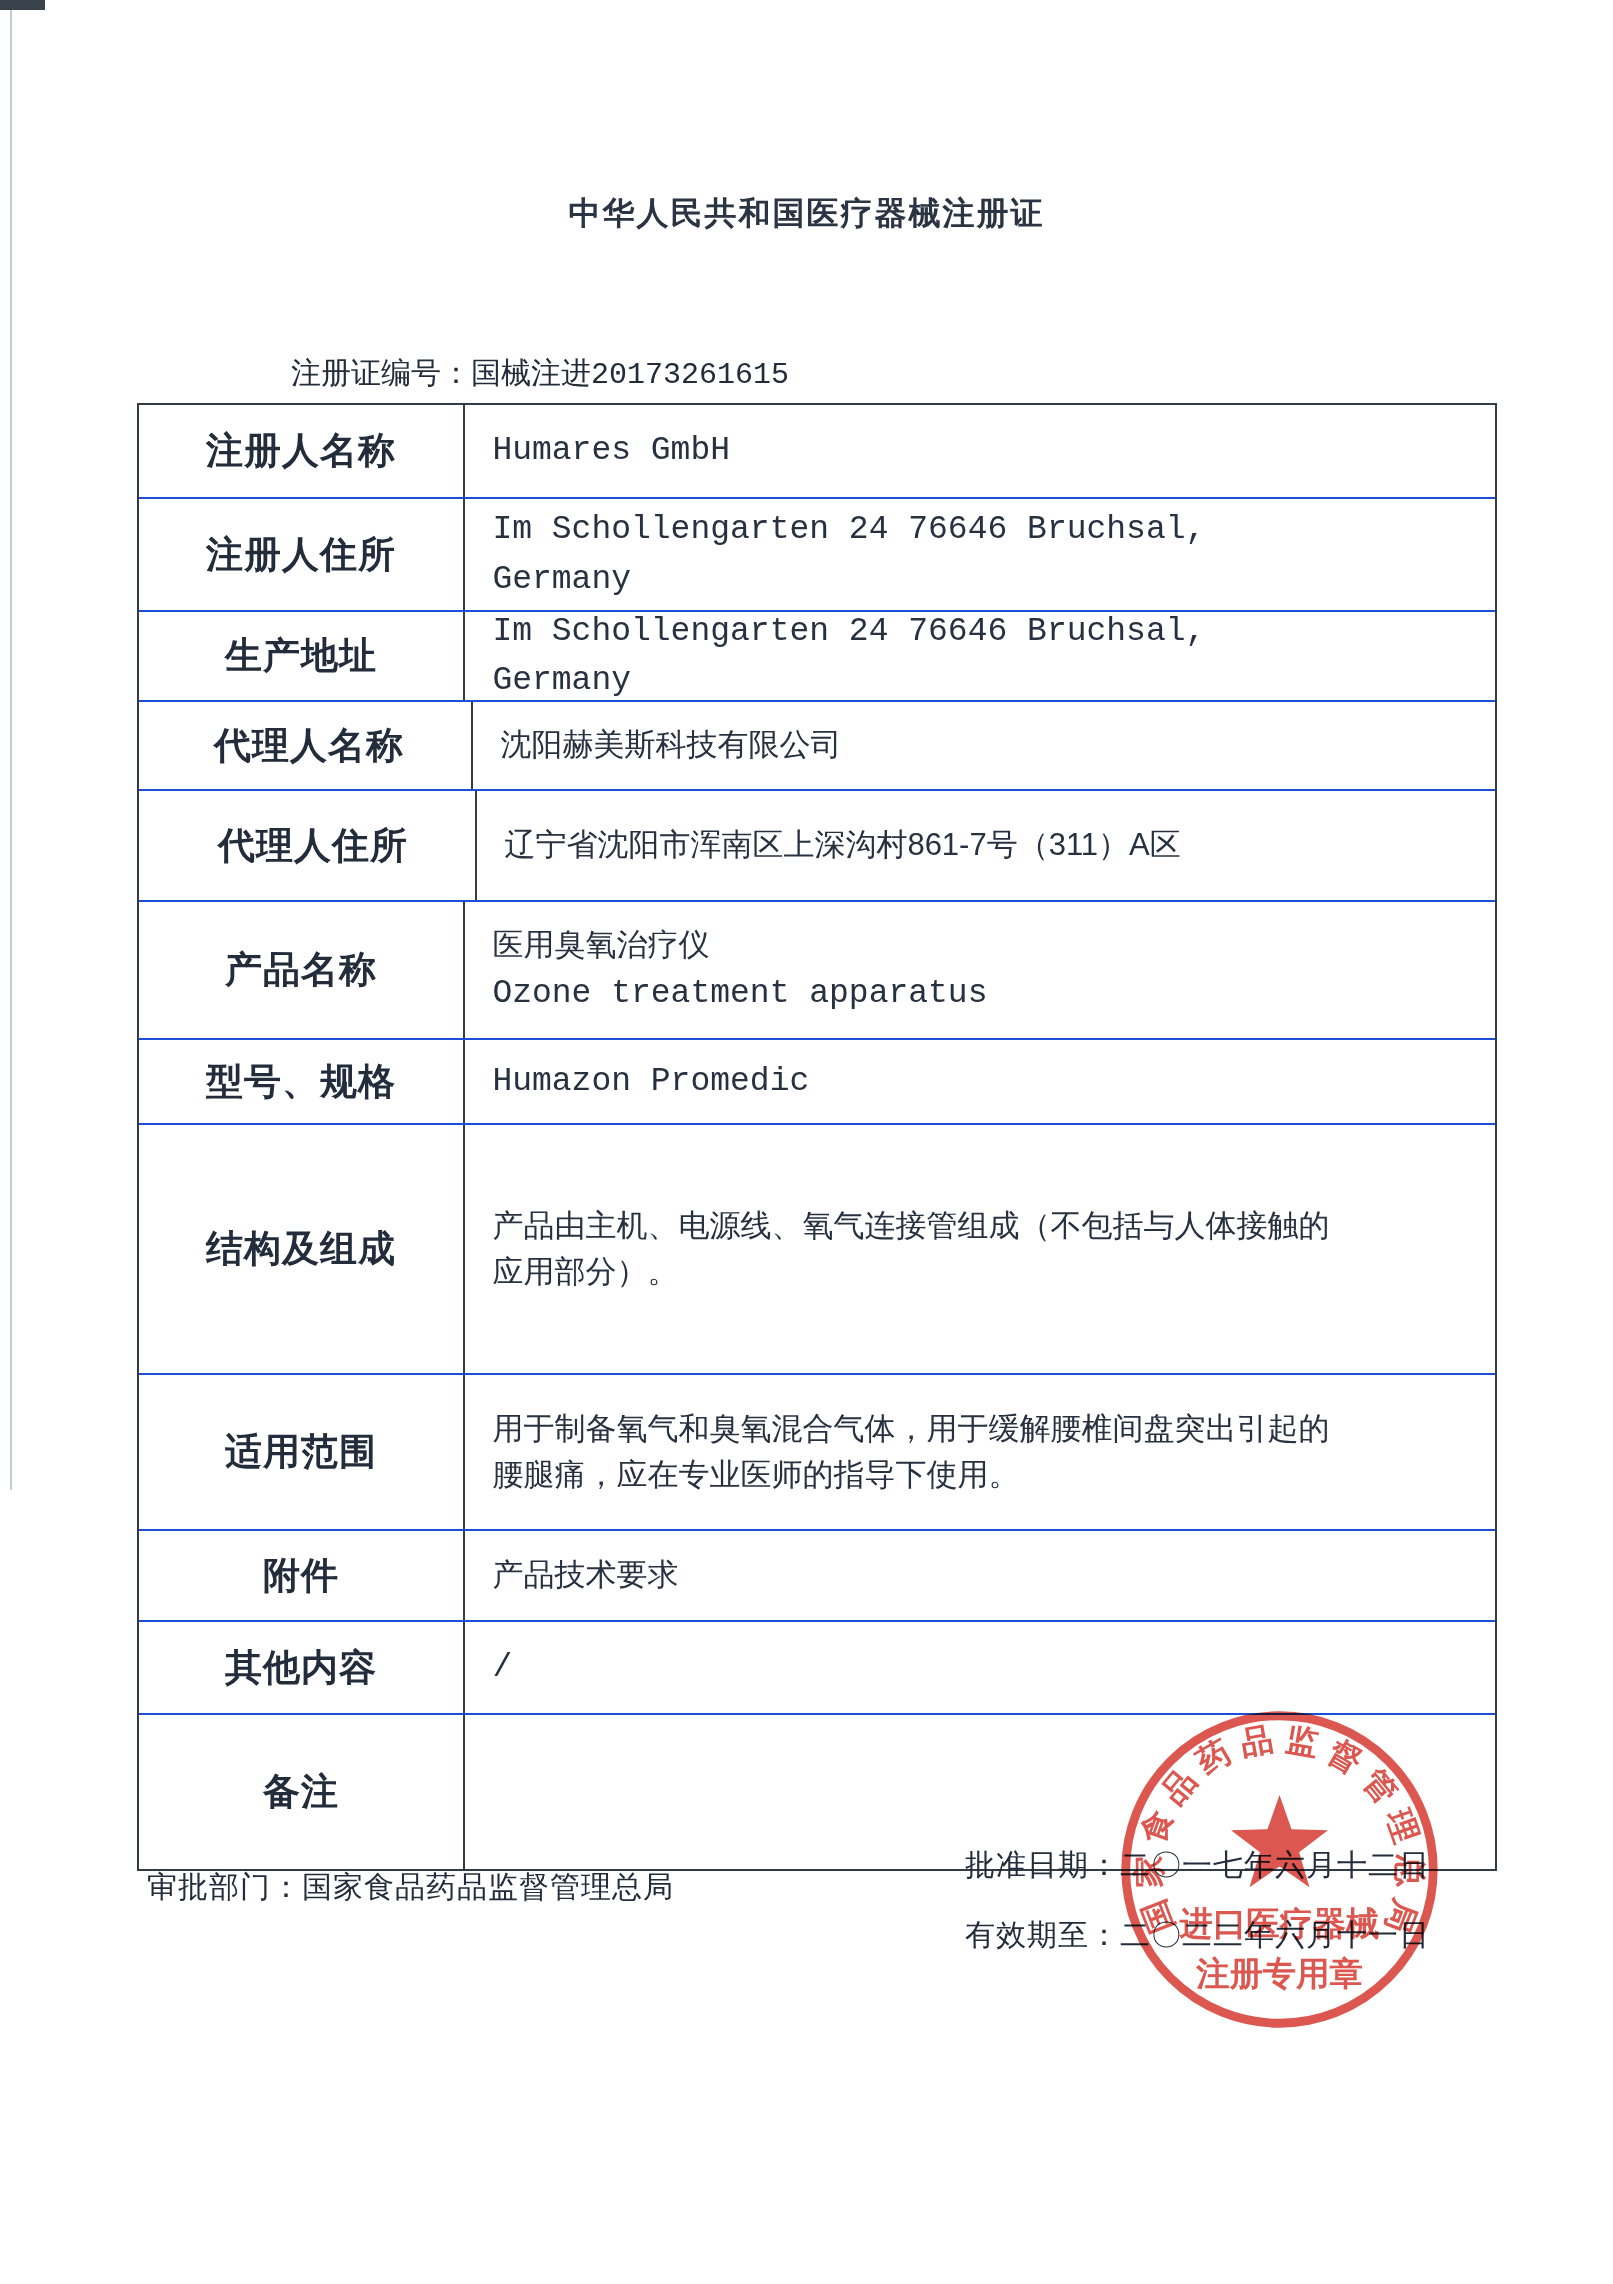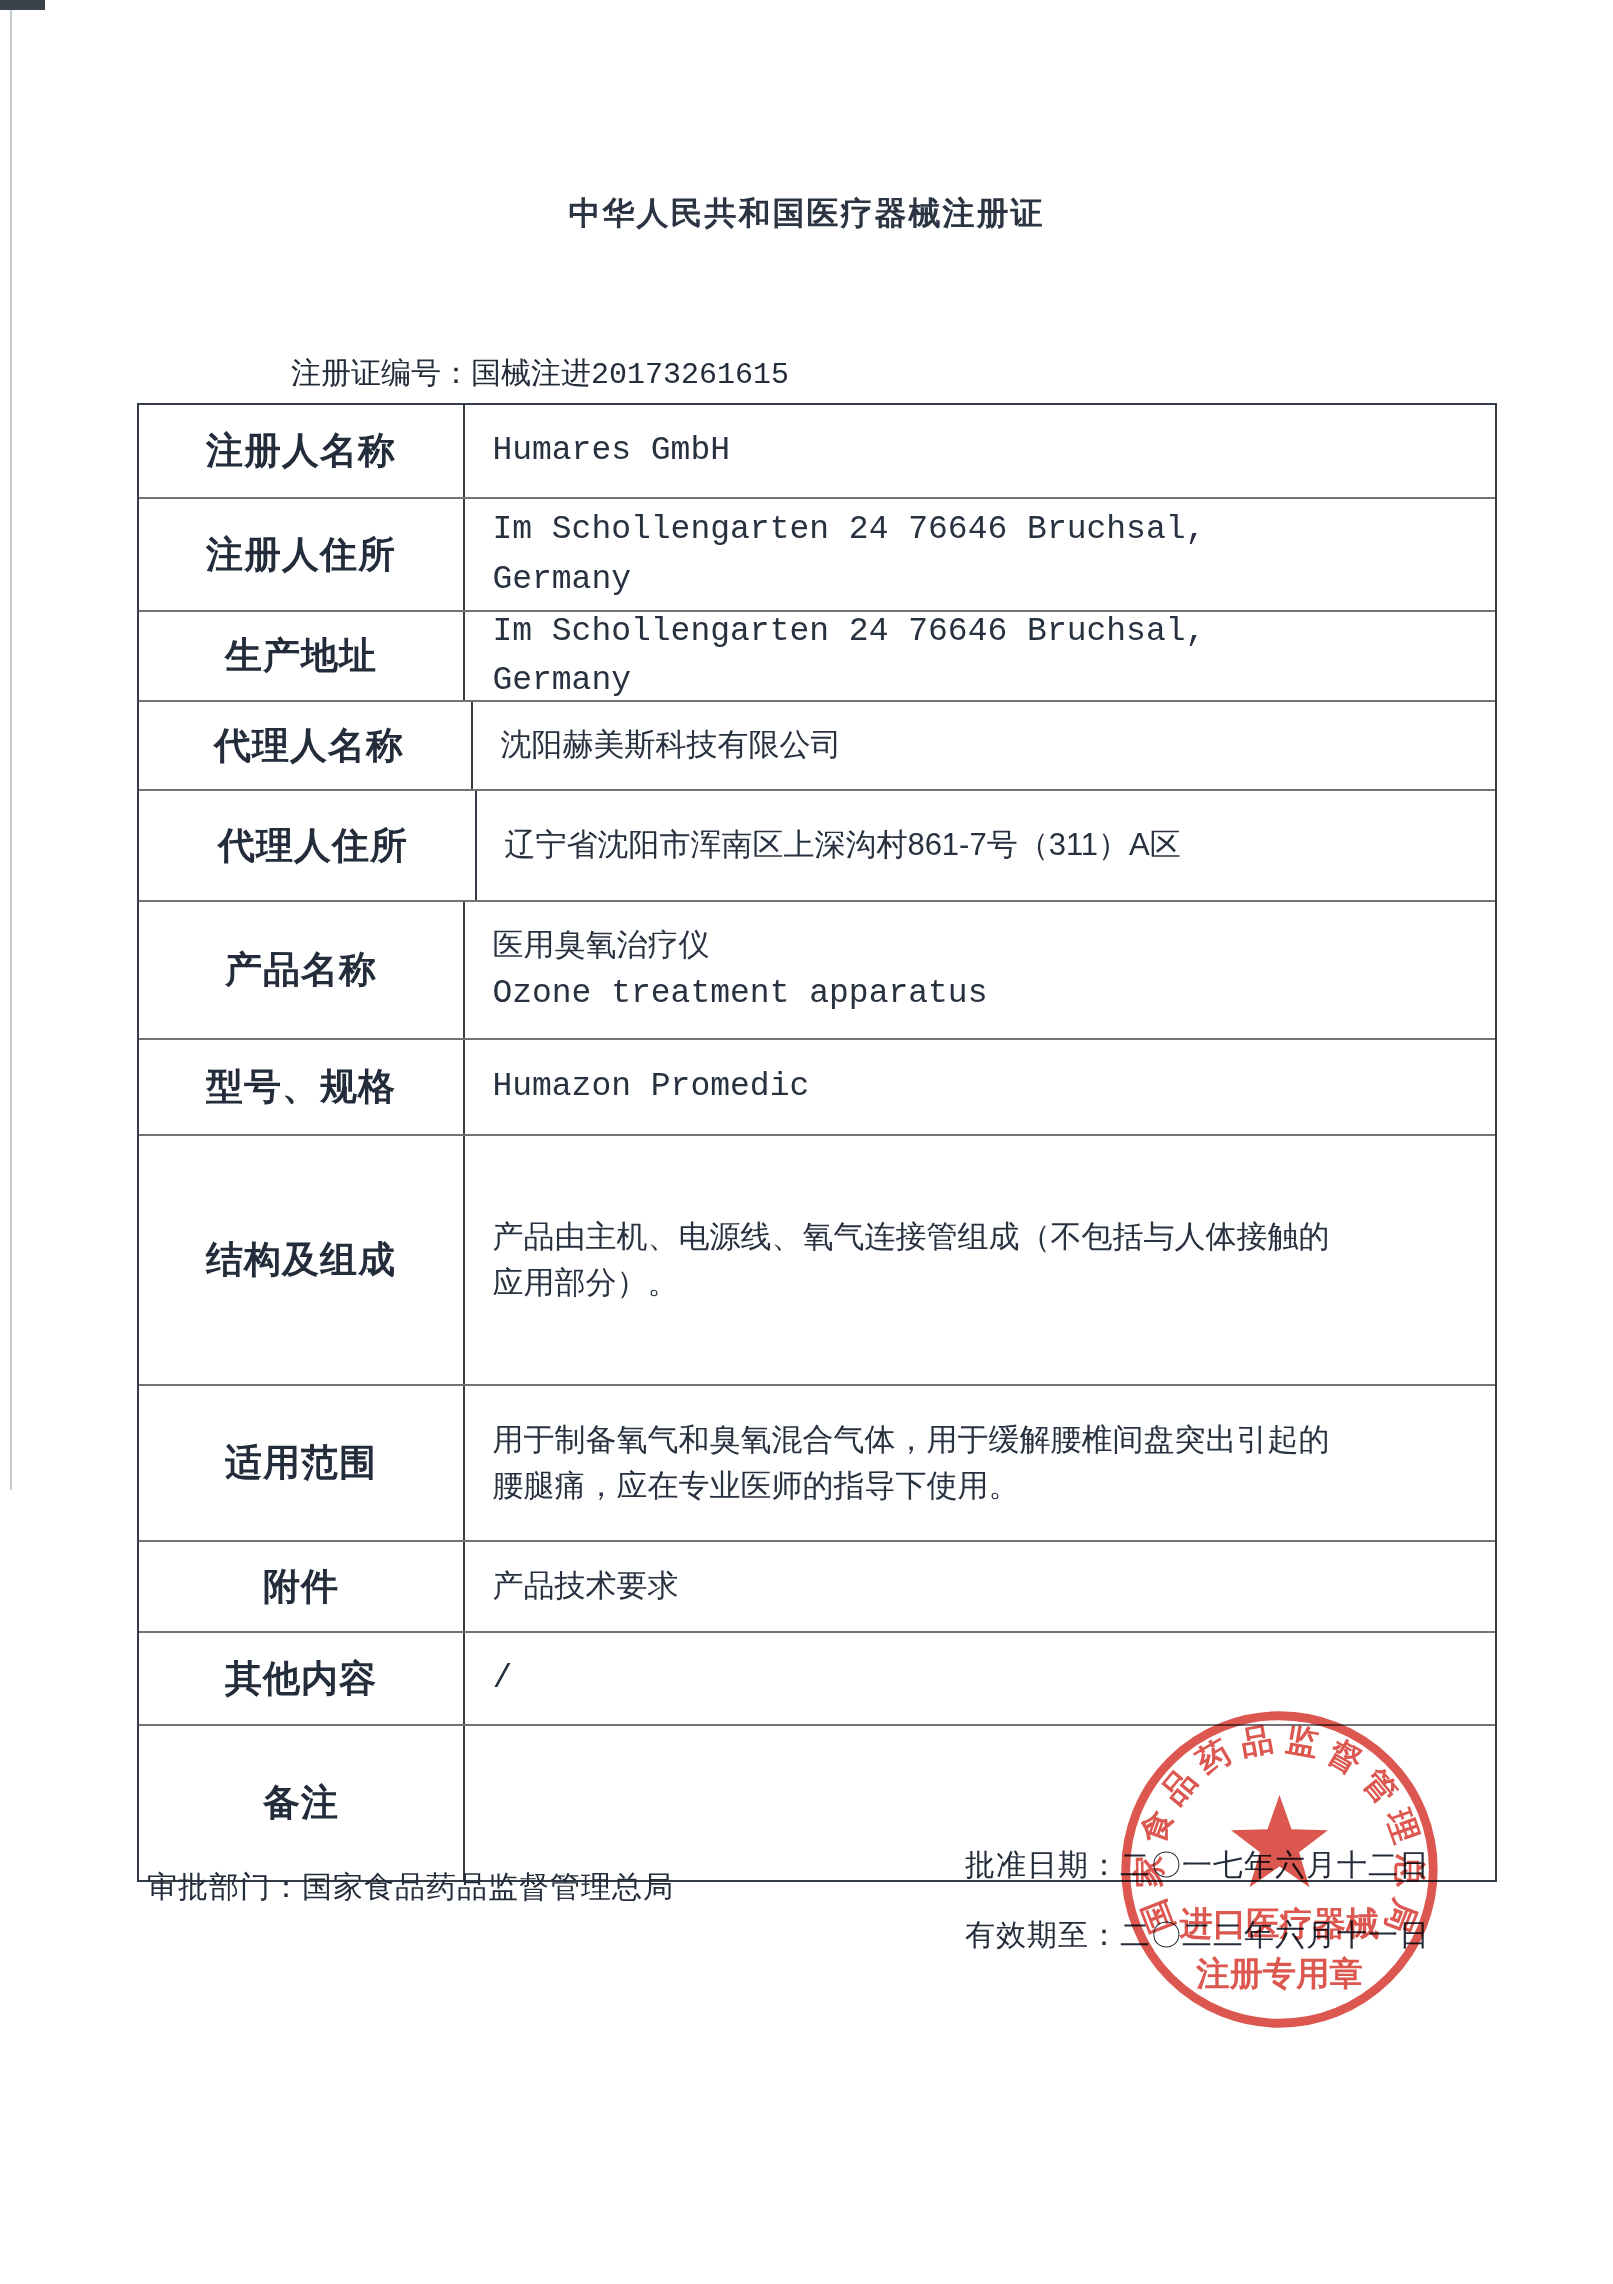--- a/index.html
+++ b/index.html
@@ -27,29 +27,29 @@
   }
   .reg-line .num{font-family:"Liberation Mono", monospace;font-size:30px;}
 
   .cert-table{
     position:absolute;left:137px;top:403px;
     width:1360px;
     border:2.9px solid #333b45;
     box-sizing:border-box;
     background:#fff;
   }
-  .row{display:flex;border-bottom:2px solid #737373;box-sizing:border-box;}
+  .row{display:flex;border-bottom:2px solid #1d4ed8;box-sizing:border-box;}
   .row:last-child{border-bottom:none;}
   .row:nth-child(1){height:94px;}
   .row:nth-child(2){height:113px;}
   .row:nth-child(3){height:90px;}
   .row:nth-child(4){height:89px;padding-left:8px;}
   .row:nth-child(5){height:111px;padding-left:12px;}
   .row:nth-child(6){height:138px;}
-  .row:nth-child(7){height:96px;}
+  .row:nth-child(7){height:85px;}
   .row:nth-child(8){height:250px;}
   .row:nth-child(9){height:156px;}
   .row:nth-child(10){height:91px;}
   .row:nth-child(11){height:93px;}
   .row:nth-child(12){height:154px;}
   .cell{box-sizing:border-box;}
   .cell.label{
     width:326px;flex:0 0 326px;
     border-right:2px solid #333b45;
     display:flex;align-items:center;justify-content:center;

